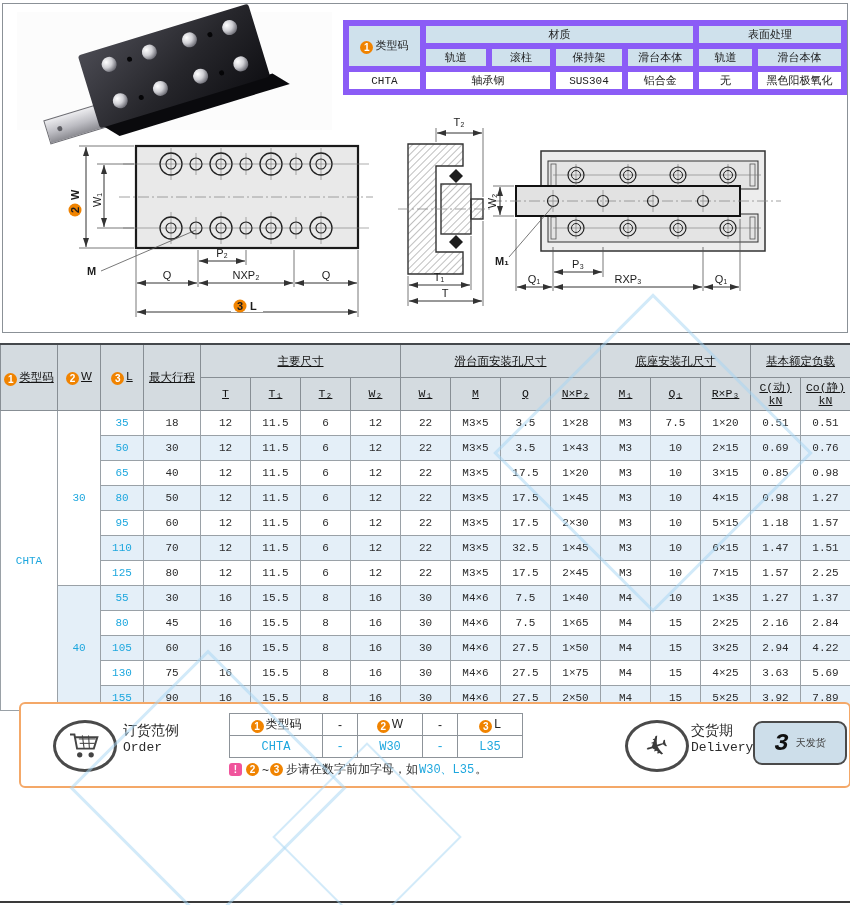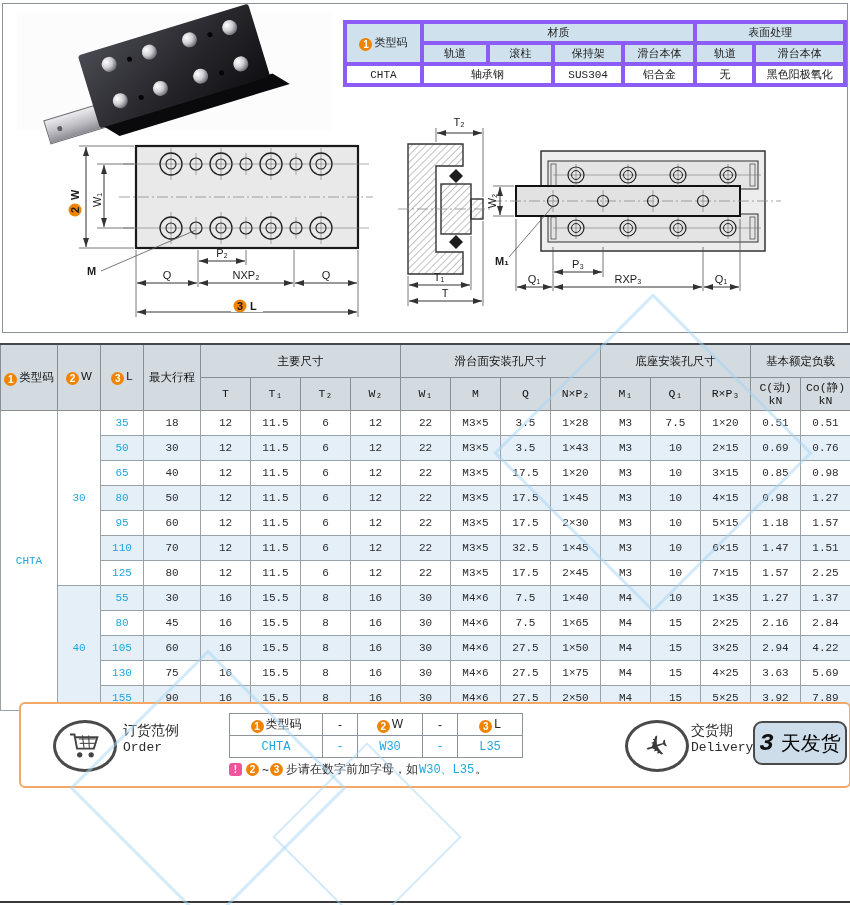--- a/index.html
+++ b/index.html
@@ -19,41 +19,41 @@
   .unit .side-face{position:absolute;left:3px;top:98%;width:100%;height:15px;background:#0a0a0d;transform:skewX(42deg);transform-origin:top left;z-index:1;}
   .unit .rail{position:absolute;left:-52px;top:52px;width:78px;height:23px;z-index:0;
               background:linear-gradient(#ececef,#bcbcc2 55%,#8b8b91);border:1px solid #6e6e74;}
   .unit .rail i{position:absolute;left:10px;top:9px;width:5px;height:5px;border-radius:50%;background:#5c5c62;}
   .screw{position:absolute;width:15px;height:15px;border-radius:50%;z-index:3;
          background:radial-gradient(circle at 35% 30%,#ffffff,#cfcfd4 40%,#74747c 72%,#4c4c54);}
   .mhole{position:absolute;width:5px;height:5px;border-radius:50%;background:#050507;z-index:3;}
 
   
   .spec-table{position:absolute;left:340px;top:16px;border-collapse:collapse;font-size:11px;text-align:center;}
-  .spec-table th,.spec-table td{border:4px solid #8b5cf6;padding:1px 4px;height:15px;}
+  .spec-table th,.spec-table td{border:6px solid #8b5cf6;padding:1px 4px;height:15px;}
   .spec-table th{background:#cfe1ec;font-weight:normal;color:#1c1c1c;}
   .spec-table td{background:#fff;color:#222;}
 
   
   .num-circle{display:inline-flex;width:13px;height:13px;border-radius:50%;background:#f08300;color:#fff;
               font-size:10px;font-weight:bold;align-items:center;justify-content:center;margin-right:2px;
               vertical-align:-2px;font-family:"Liberation Sans",sans-serif;}
 
   
   svg text{font-family:"Liberation Sans","DejaVu Sans",sans-serif;font-size:11px;fill:#1c1c1c;}
   svg .dim{stroke:#333;stroke-width:1;fill:none;}
   svg .ext{stroke:#555;stroke-width:0.8;fill:none;}
   svg .cl{stroke:#8a8a8a;stroke-width:0.8;fill:none;stroke-dasharray:11 3 2 3;}
   svg .hl{stroke:#777;stroke-width:0.6;fill:none;}
   svg .tick{stroke:#777;stroke-width:0.6;}
 
   
   .main-table{position:absolute;left:0;top:343px;border-collapse:collapse;table-layout:fixed;width:850px;
               font-size:11px;text-align:center;}
-  .main-table th{background:#d4dbe0;font-weight:normal;border:1px solid #878e94;color:#141414;font-size:11.5px;}
+  .main-table th{background:#d4dbe0;font-weight:normal;border:1px solid #878e94;color:#141414;font-size:11.5px;text-decoration:underline;}
   .main-table td{border:1px solid #9aa1a7;height:24px;padding:0;color:#2b2b2b;}
   .main-table thead tr:first-child th{height:30px;}
   .main-table thead tr:last-child th{height:30px;white-space:pre-line;line-height:1.15;}
   .main-table{border-top:2px solid #44484c;}
   .main-table tbody tr.alt td{background:#e4eff8;}
   .main-table tbody tr td{background:#fff;}
   .main-table td.gl{border-left-color:#5d6369;}
   .main-table td.cyan{color:#1ea7de;}
 
   
@@ -62,21 +62,21 @@
   .lbl-cn{font-size:14px;color:#2b2b2b;}
   .lbl-en{font-size:13px;color:#2b2b2b;}
   .order-table{position:absolute;left:208px;top:9px;border-collapse:collapse;font-size:12px;text-align:center;}
   .order-table td{border:1px solid #8d9399;padding:0 6px;height:21px;min-width:22px;}
   .order-note{position:absolute;left:208px;top:57px;font-size:12px;color:#2b2b2b;display:flex;align-items:center;gap:1px;}
   .excl{display:inline-flex;width:13px;height:13px;border-radius:3px;background:#f0549c;color:#fff;font-size:10px;
         font-weight:bold;align-items:center;justify-content:center;margin-right:3px;}
   .days-box{position:absolute;left:732px;top:17px;width:90px;height:40px;border:2px solid #4a4a4a;border-radius:9px;
             background:#cddeea;display:flex;align-items:center;justify-content:center;gap:7px;}
   .days-num{font-style:italic;font-weight:bold;font-size:24px;color:#111;}
-  .days-unit{font-size:20px;color:#000000;}
+  .days-unit{font-size:10px;color:#404040;}
 
   
   .wm{position:absolute;border:3px solid rgba(165,214,243,0.5);transform:rotate(45deg);pointer-events:none;z-index:6;}
   .bottom-rule{position:absolute;left:0;top:901px;width:850px;height:2px;background:#3a3a3a;}
 </style>
 </head>
 <body>
 
 <div class="page">
 

